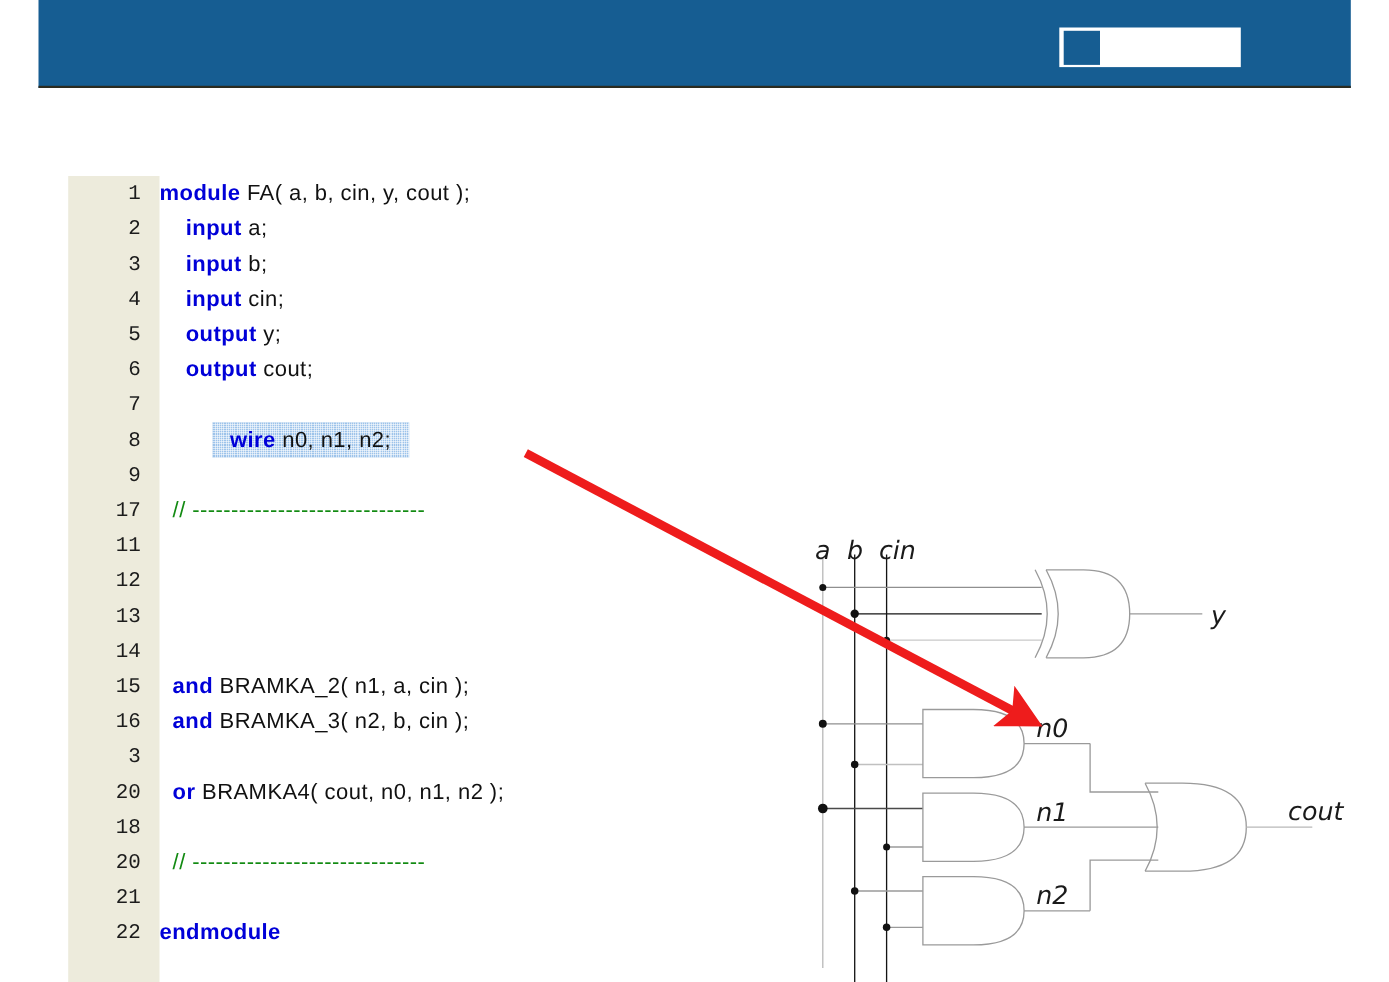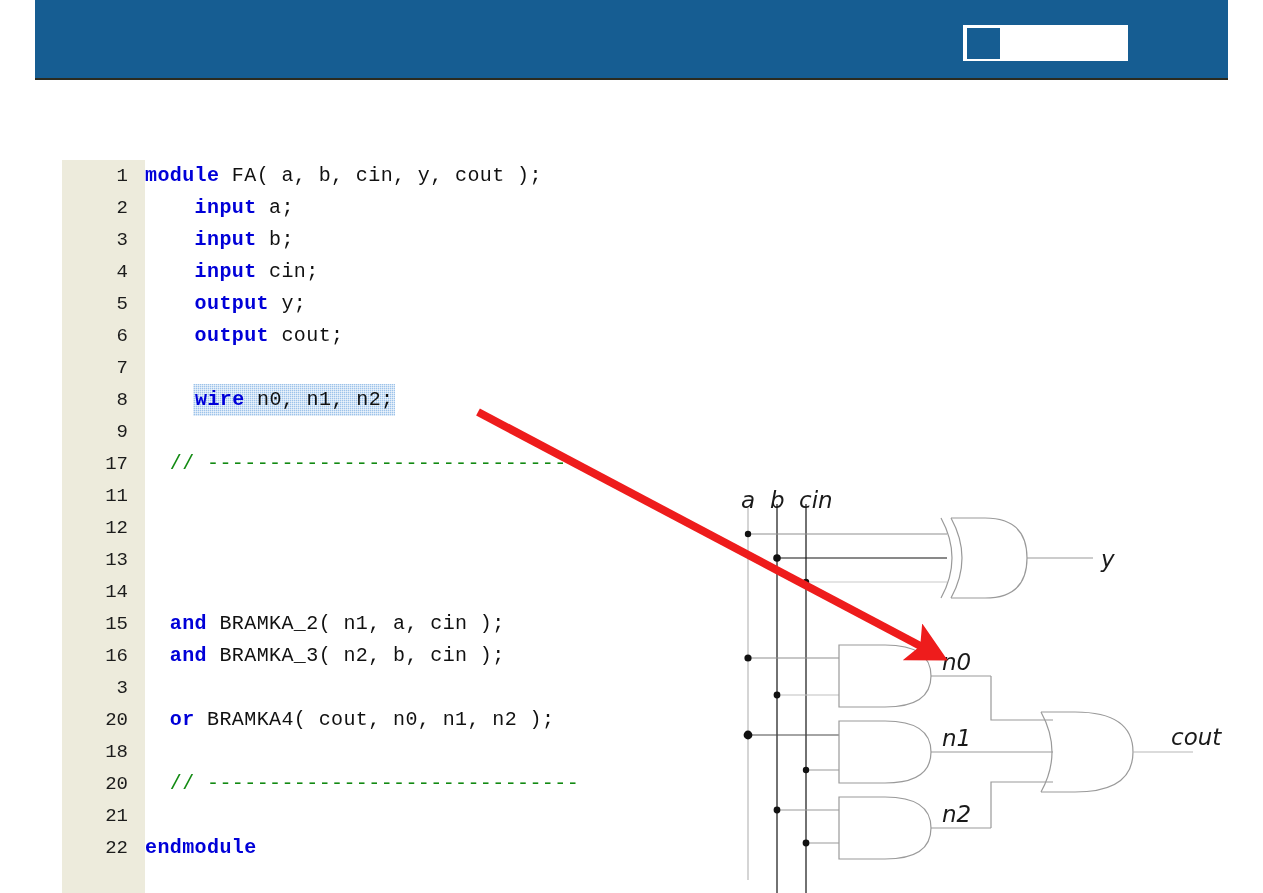--- a/index.html
+++ b/index.html
@@ -95,37 +95,37 @@
     width: 66px;
     text-align: right;
     font-family: "Liberation Mono", "DejaVu Sans Mono", monospace;
     font-size: 19px;
     color: #1c1c1c;
   }
   .code-text {
     position: absolute;
     left: 83px;
     top: 0px;
-    font-family: Liberation Mono, monospace;
+    font-family: Liberation Sans, sans-serif;
     font-size: 20px;
     color: #111111;
     white-space: pre;
     letter-spacing: 0.4px;
   }
   .kw { color: #0000d8; font-weight: bold; }
   .cmt { color: #128a12; }
   .plain { color: #111111; }
 
   
   .code-line.selected .code-text {
     background-color: #9dc3ea;
     background-image:
       repeating-linear-gradient(0deg, rgba(255,255,255,.55) 0 1px, rgba(255,255,255,0) 1px 2px),
       repeating-linear-gradient(90deg, rgba(255,255,255,.55) 0 1px, rgba(255,255,255,0) 1px 2px);
-    padding: 0 2px;
+    padding: 0 16px;
     box-shadow: 0 0 0 0 transparent;
   }
 
   
   #circuit {
     position: absolute;
     left: 735px;
     top: 490px;
     width: 528px;
     height: 403px;

